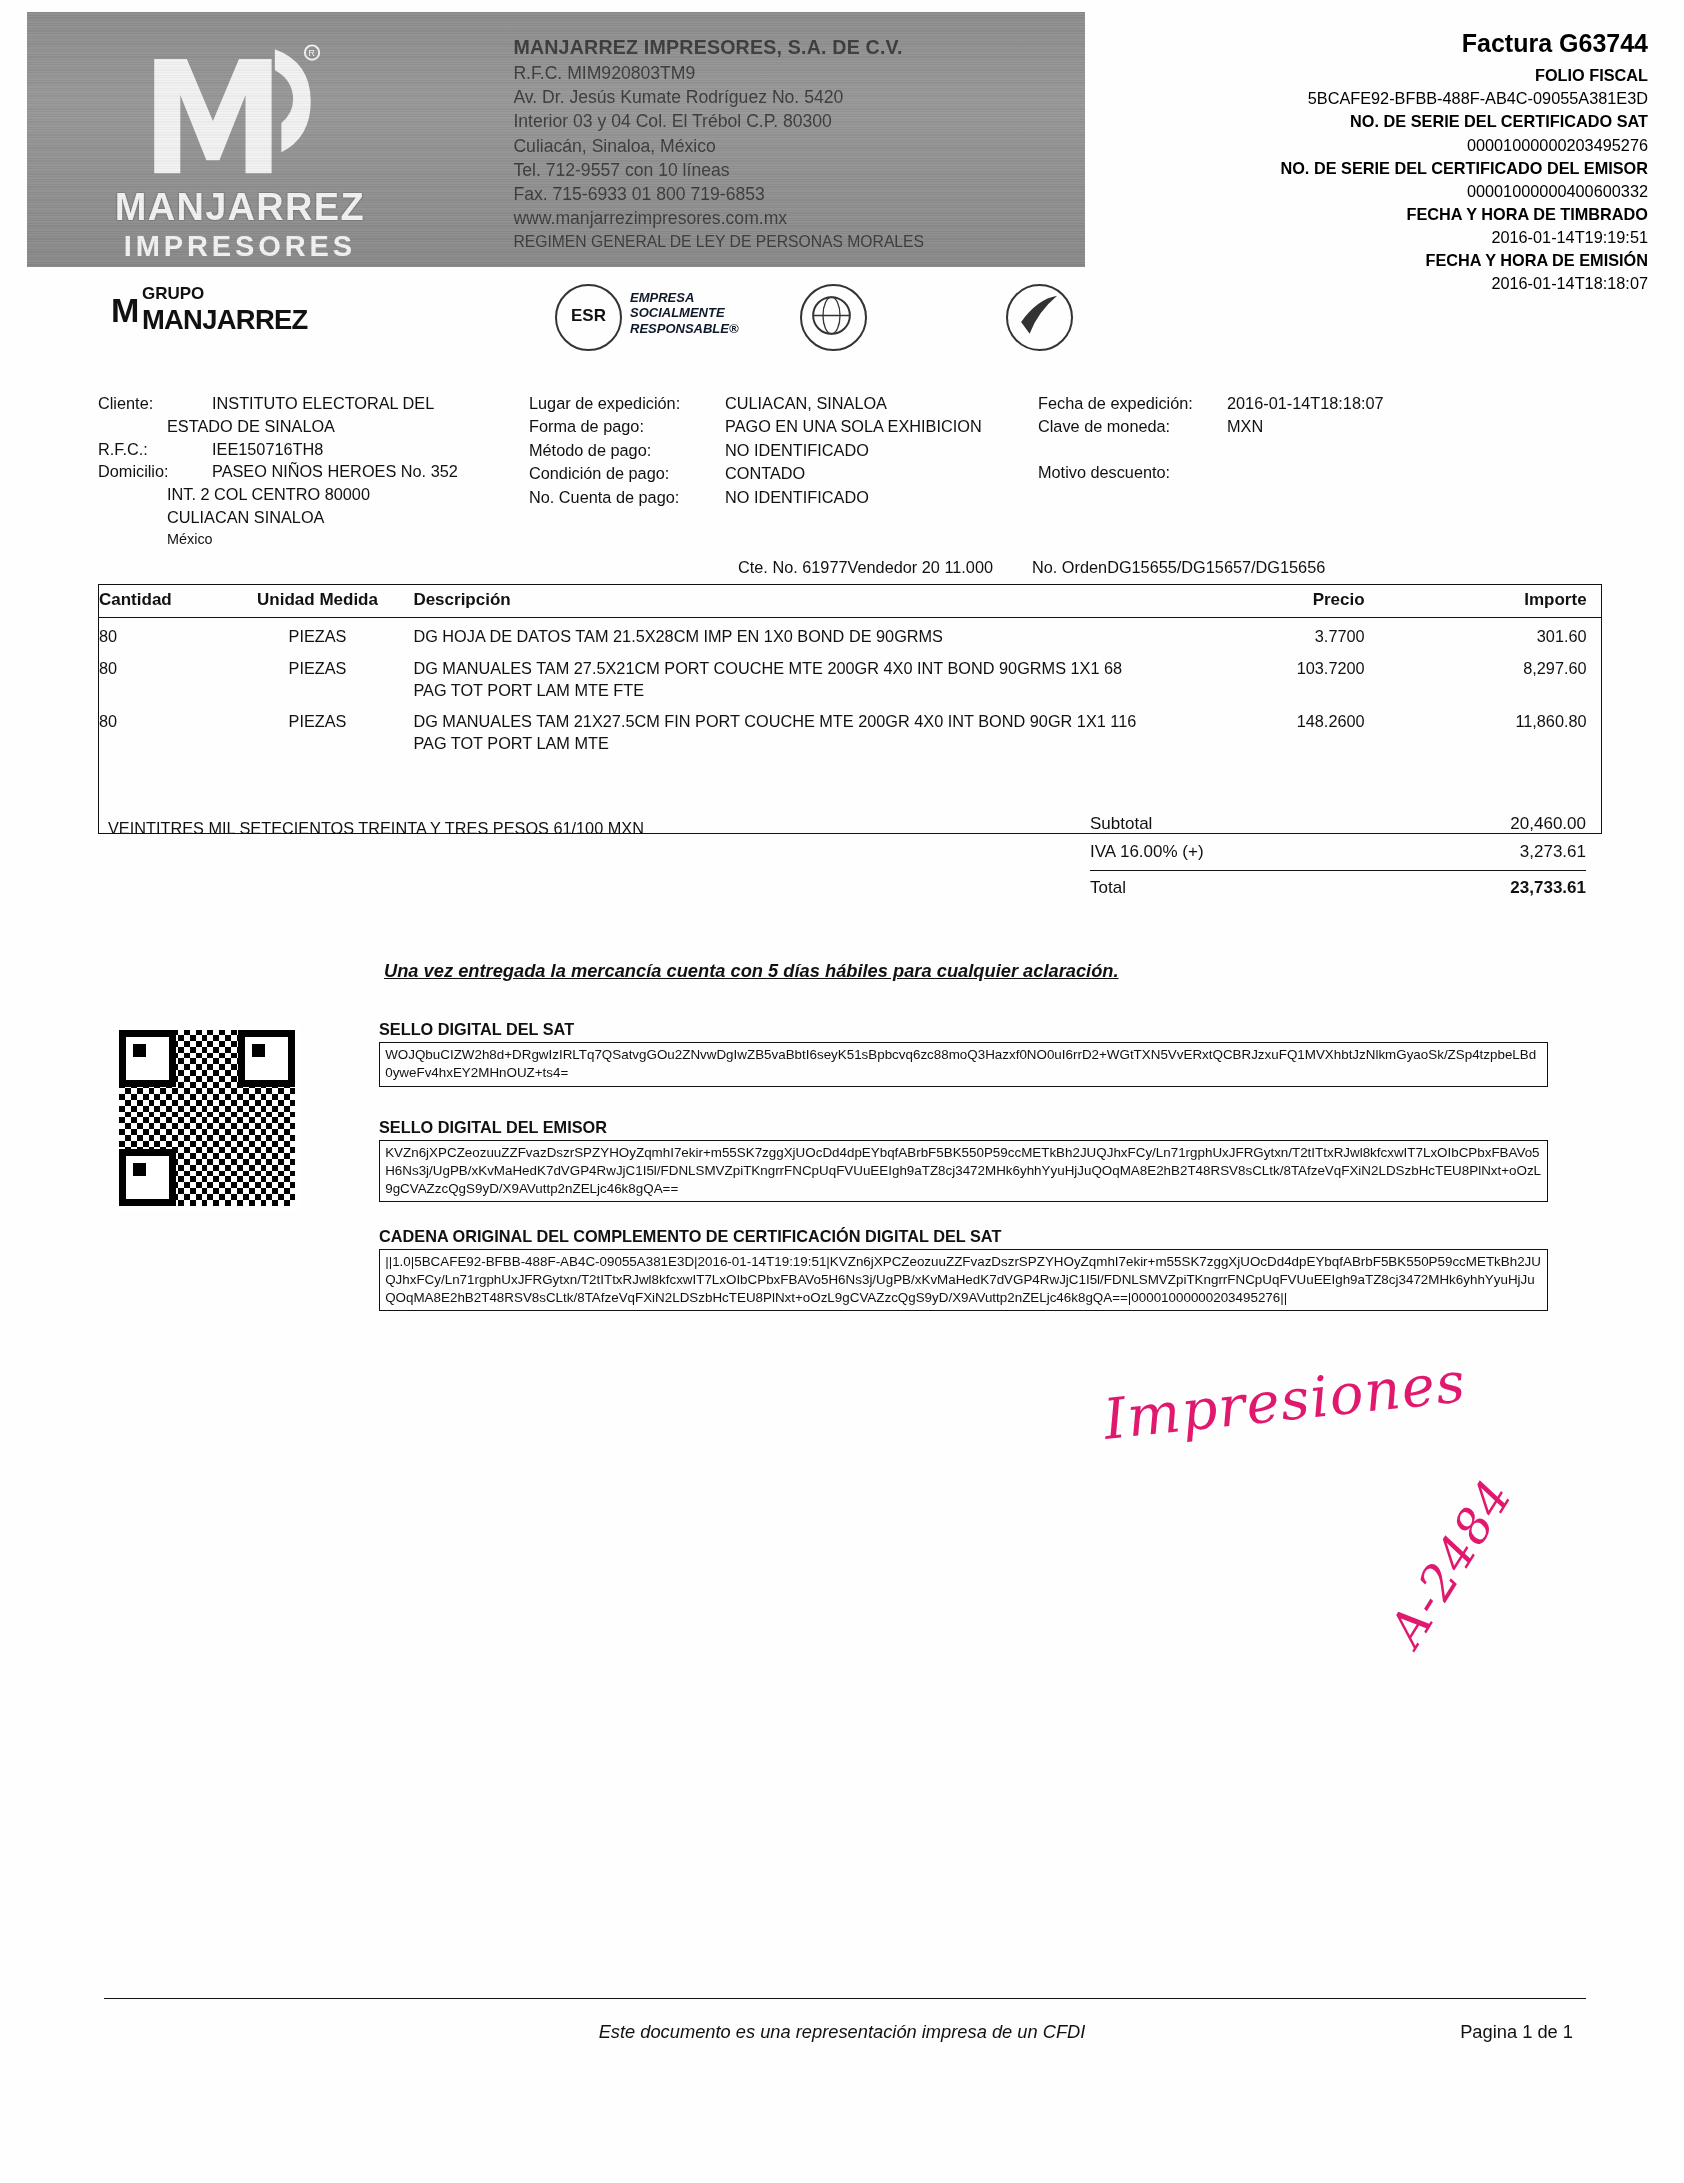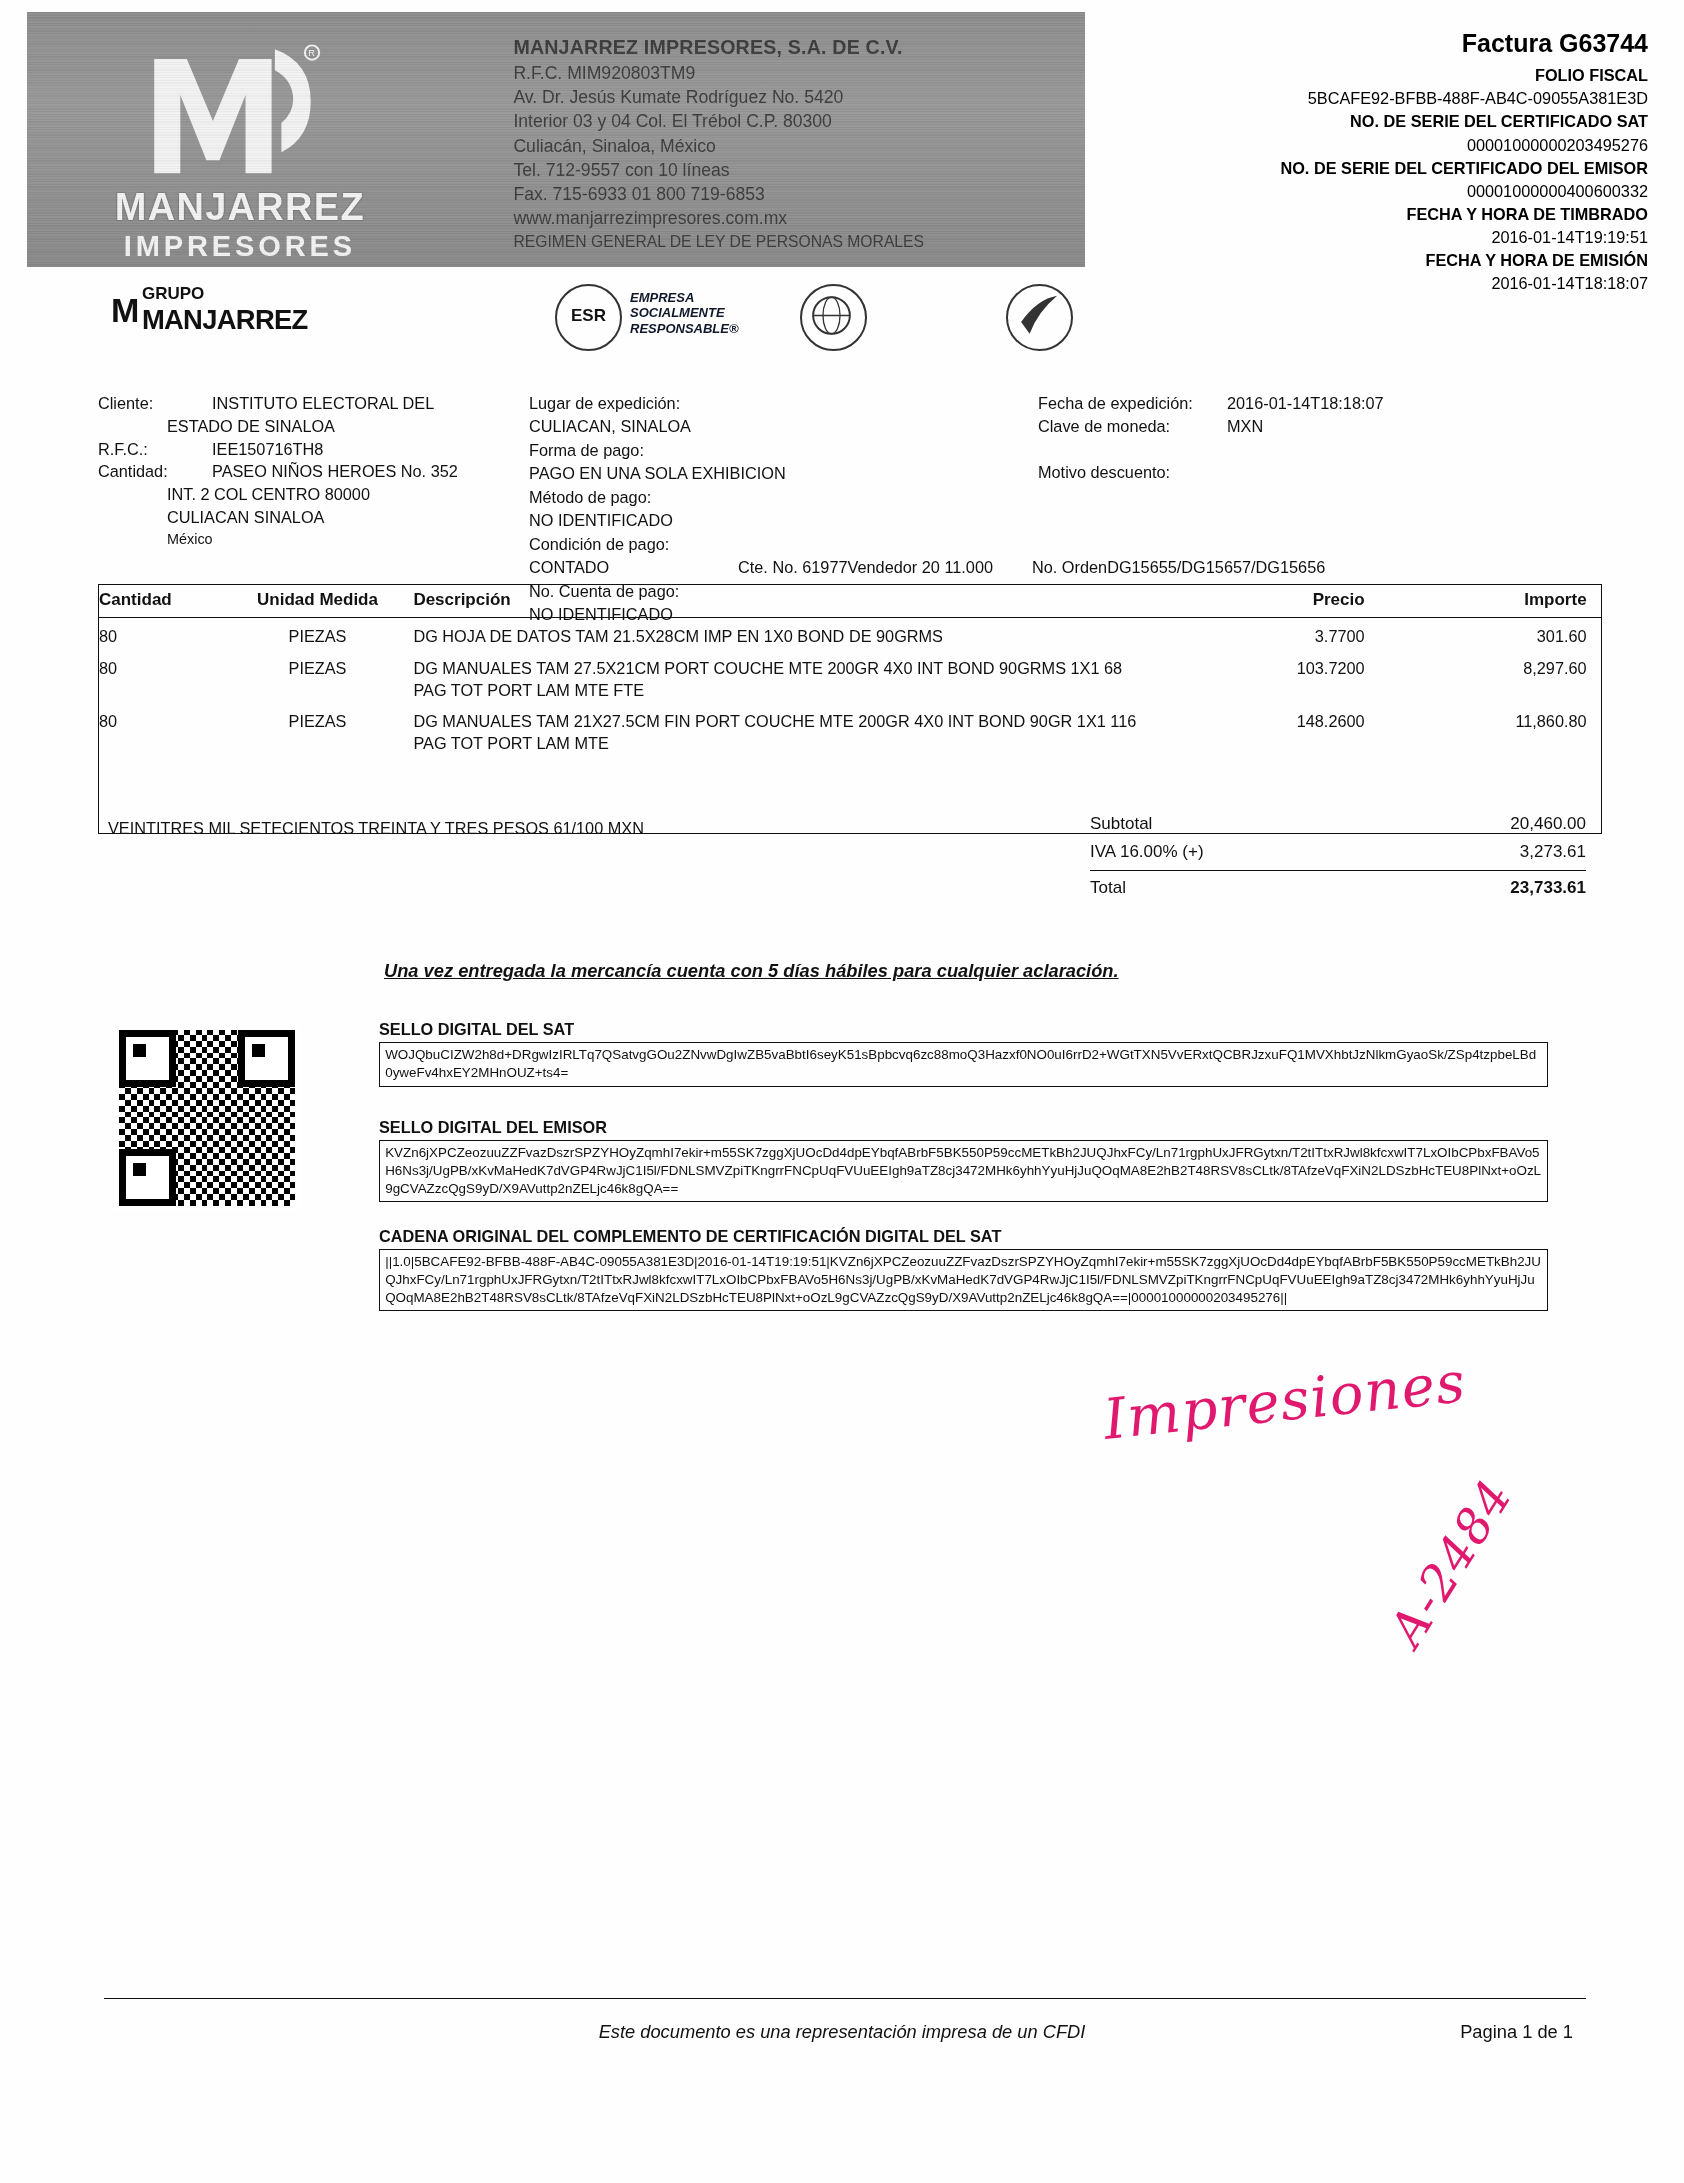--- a/index.html
+++ b/index.html
@@ -156,21 +156,21 @@
   .client-block .indent { margin-left: 69px; }
 
   .pay-block {
     position: absolute;
     left: 529px;
     top: 392px;
     width: 477px;
     font-size: 16.3px;
     line-height: 1.44;
   }
-  .pay-block .row { display: flex; flex-direction: column; }
+  .pay-block .row { display: flex; }
   .pay-block .k { width: 196px; }
   .pay-block .v { flex: 1; }
 
   .exp-block {
     position: absolute;
     left: 1038px;
     top: 392px;
     width: 561px;
     font-size: 16.3px;
     line-height: 1.44;
@@ -421,21 +421,21 @@
     <div class="row">
       <div class="k">Cliente:</div>
       <div class="v">INSTITUTO ELECTORAL DEL</div>
     </div>
     <div class="indent">ESTADO DE SINALOA</div>
     <div class="row">
       <div class="k">R.F.C.:</div>
       <div class="v">IEE150716TH8</div>
     </div>
     <div class="row">
-      <div class="k">Cantidad:</div>
+      <div class="k">Domicilio:</div>
       <div class="v">PASEO NIÑOS HEROES No. 352</div>
     </div>
     <div class="indent">INT. 2 COL CENTRO 80000</div>
     <div class="indent">CULIACAN SINALOA</div>
     <div class="indent" style="font-size:14.4px;">México</div>
   </div>
 
   <div class="pay-block">
     <div class="row">
       <div class="k">Lugar de expedición:</div>

